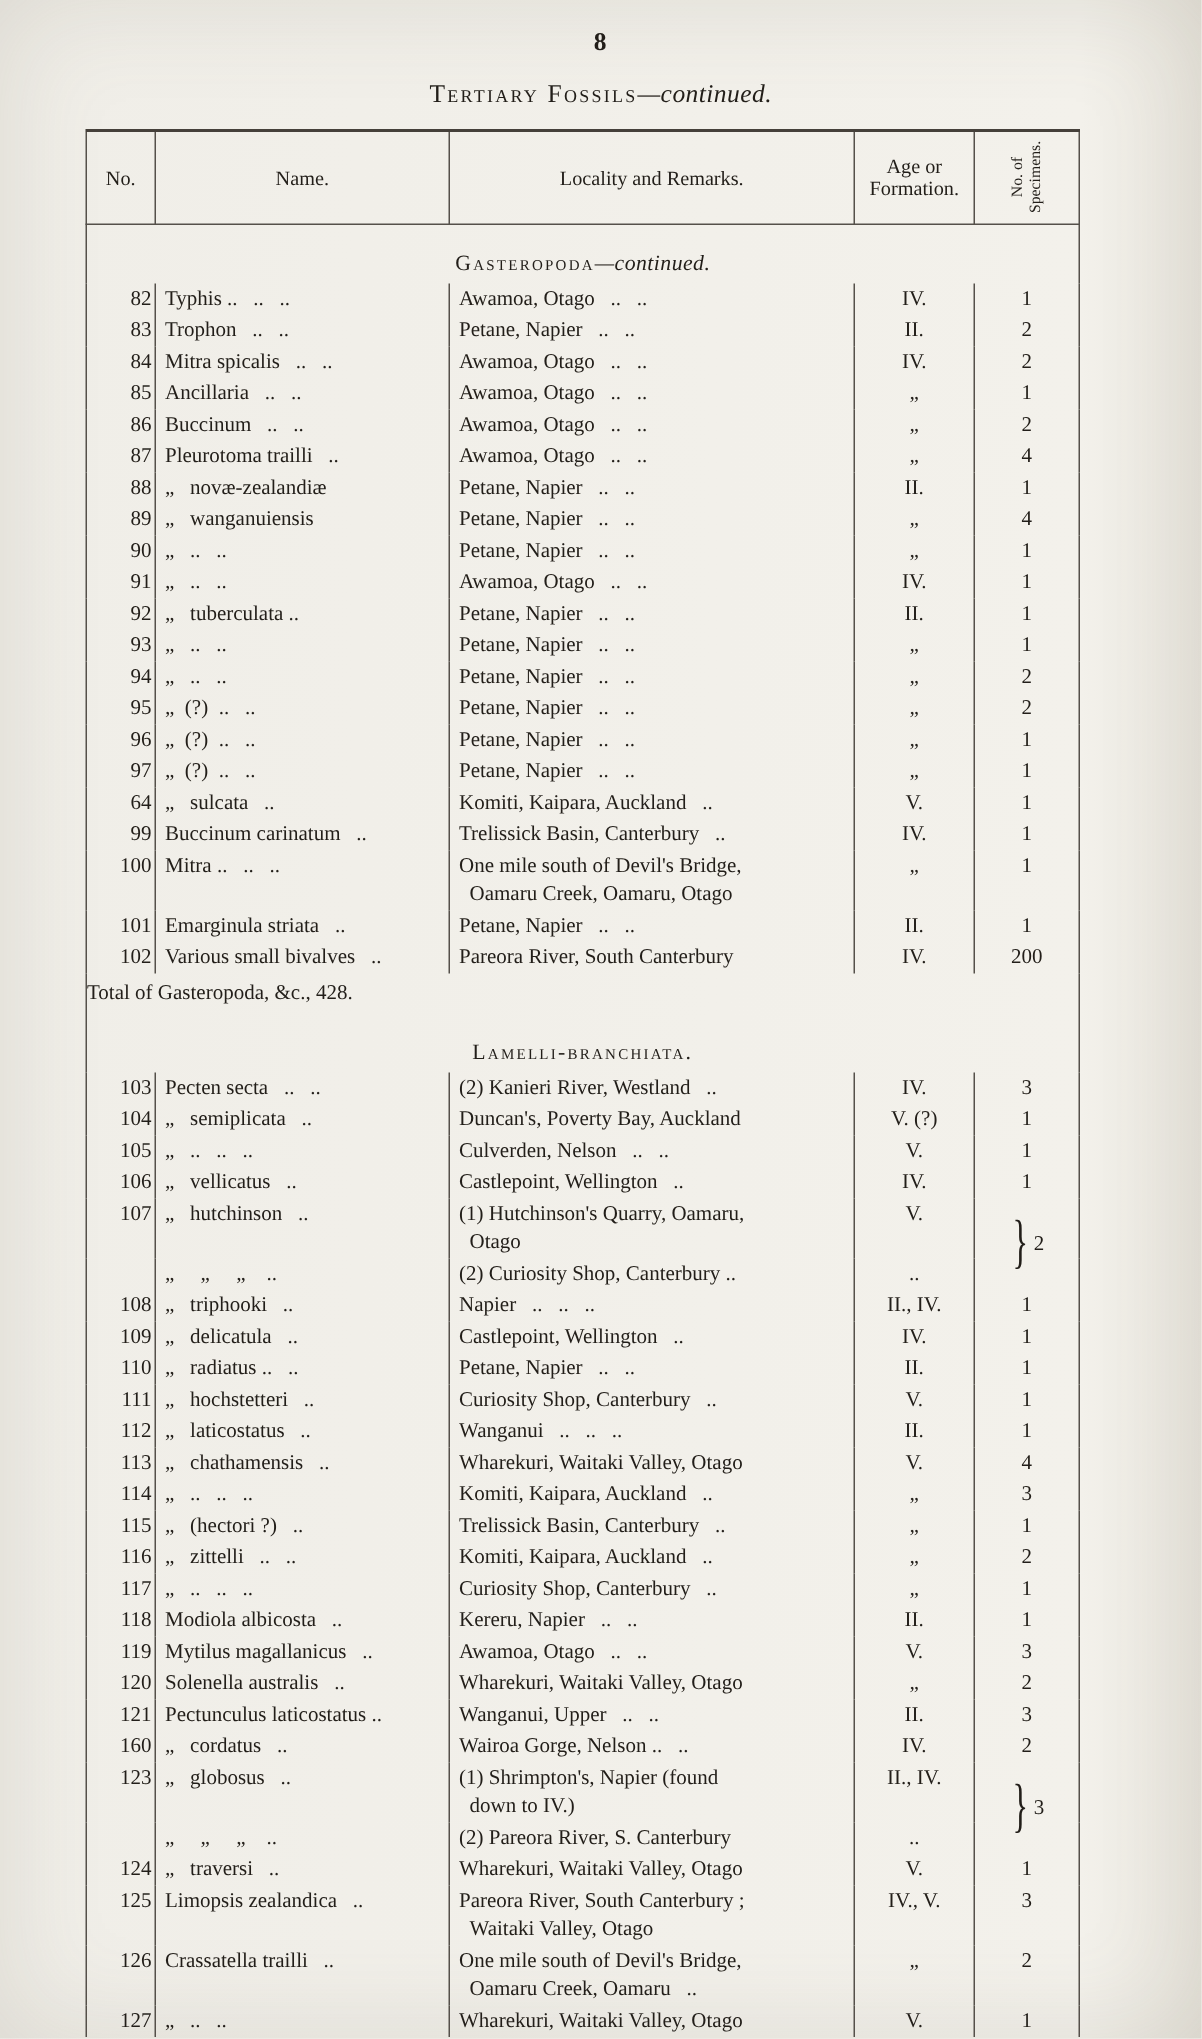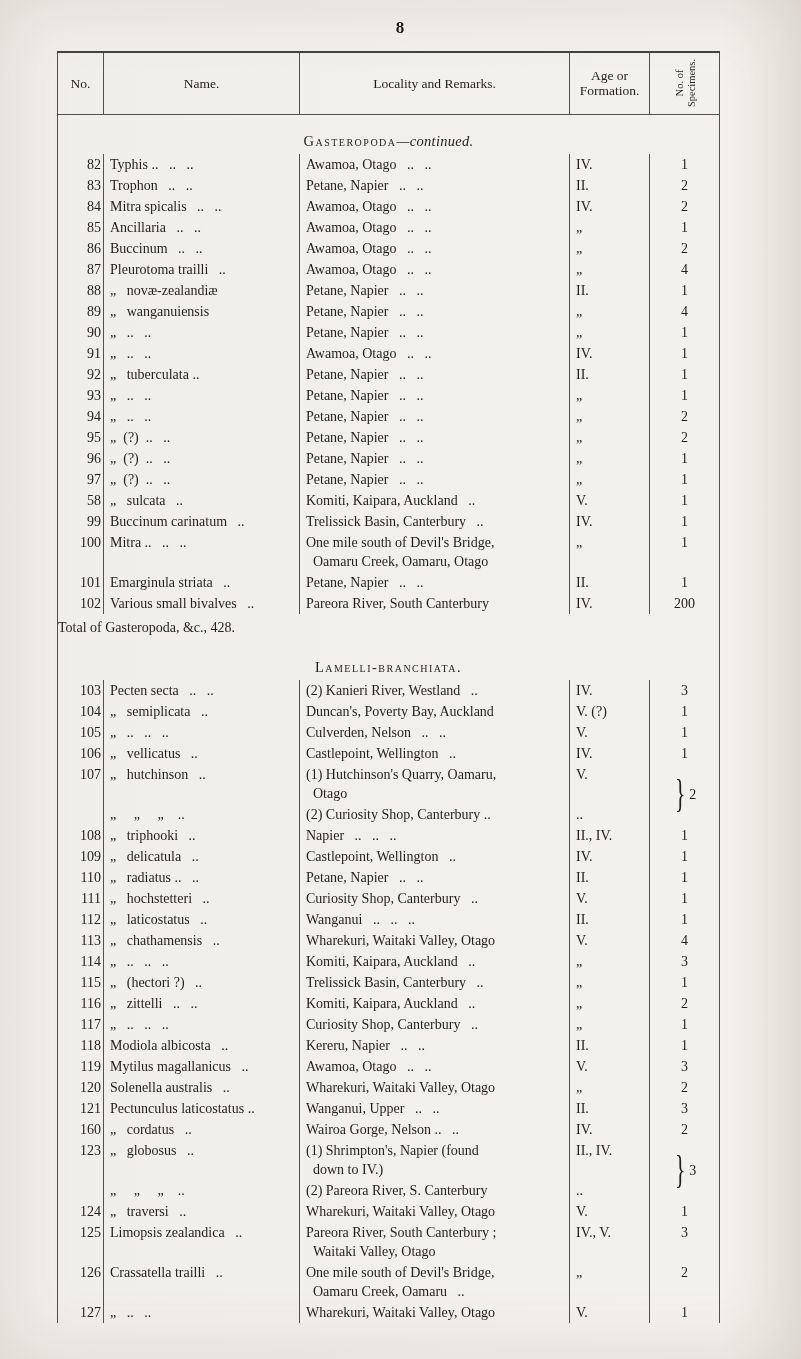--- a/index.html
+++ b/index.html
@@ -41,39 +41,40 @@
     position: absolute; top: 50%; left: 50%; width: 60px;
     transform: translate(-50%,-50%) rotate(-90deg);
     font-size: 10.5px; line-height: 11.5px; text-align: center;
   }
   tbody td {
     border-left: 1px solid #55504a; border-right: 1px solid #55504a;
     padding: 1px 6px; line-height: 19px; vertical-align: top;
     white-space: pre-wrap;
   }
   td.col-no   { text-align: right; padding: 1px 2px; }
-  td.col-age  { }
+  td.col-age  { text-align: center; }
   td.col-spec { text-align: center; }
   td.section-heading {
     text-align: center; padding: 17px 0 3px; font-size: 14.5px;
   }
   td.total-cell { text-align: left; padding: 4px 0; }
   td.brace-cell { vertical-align: middle; text-align: center; white-space: nowrap; }
   .brace {
     display: inline-block; vertical-align: middle;
     font-size: 30px; line-height: 1; font-weight: 400;
     transform: scaleX(0.72) scaleY(1.32); margin-right: 2px;
   }
   .brace-num { display: inline-block; vertical-align: middle; font-size: 14px; }
 </style>
 </head>
 <body>
 
 <div class="page">
   <div class="page-number">8</div>
+  <div class="doc-title"><span class="smallcaps">Tertiary Fossils</span><span class="ital">—continued.</span></div>
 
   <table class="catalog">
     <colgroup>
       <col style="width:46px">
         <col style="width:196px">
         <col style="width:270px">
         <col style="width:80px">
         <col style="width:70px">
     </colgroup>
     <thead>
@@ -197,21 +198,21 @@
           <td class="col-spec">1</td>
         </tr>
         <tr>
           <td class="col-no">97</td>
           <td class="col-name">„  (?)  ..   ..</td>
           <td class="col-loc">Petane, Napier   ..   ..</td>
           <td class="col-age">„</td>
           <td class="col-spec">1</td>
         </tr>
         <tr>
-          <td class="col-no">58</td>
+          <td class="col-no">64</td>
           <td class="col-name">„   sulcata   ..</td>
           <td class="col-loc">Komiti, Kaipara, Auckland   ..</td>
           <td class="col-age">V.</td>
           <td class="col-spec">1</td>
         </tr>
         <tr>
           <td class="col-no">99</td>
           <td class="col-name">Buccinum carinatum   ..</td>
           <td class="col-loc">Trelissick Basin, Canterbury   ..</td>
           <td class="col-age">IV.</td>

